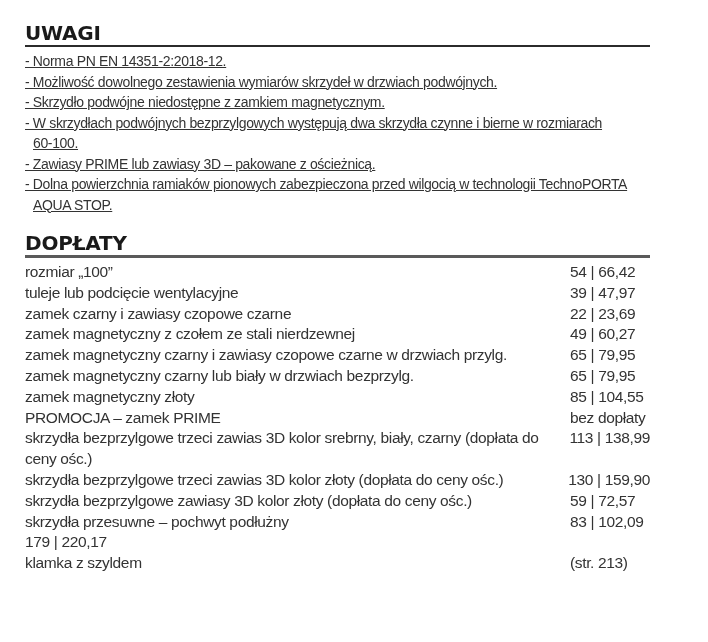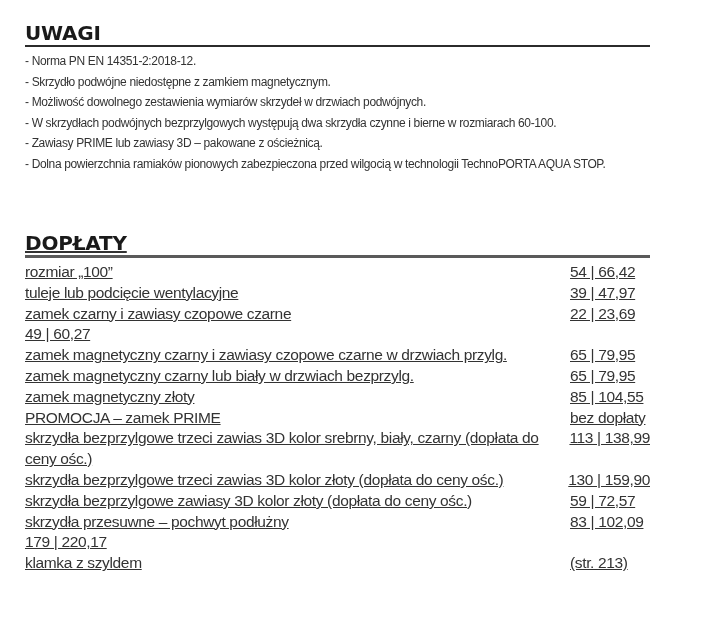--- a/index.html
+++ b/index.html
@@ -15,64 +15,65 @@
       font-size: 20px;
       color: #1a1a1a;
       letter-spacing: -0.2px;
       line-height: 18px;
       padding-bottom: 3px;
     }
     .rule-thin { height: 0; border-top: 2px solid #2b2b2b; margin-bottom: 4px; }
     .rule-thick { height: 0; border-top: 3px solid #5a5a5a; margin-bottom: 4px; }
     .notes { margin: 0; padding: 0; list-style: none; }
     .note {
-      font-size: 12px; line-height: 20.5px; letter-spacing: -0.35px;
-      padding-left: 8px; text-indent: -8px;
+      font-size: 14px; line-height: 20.5px; letter-spacing: -0.35px;
+      padding-left: 8px; text-indent: -8px; text-decoration: underline;
     }
     .rows { margin: 0; padding: 0; }
     .row {
       display: flex; align-items: flex-start;
       font-size: 15.5px; line-height: 20.8px; letter-spacing: -0.35px;
     }
     .row .label { flex: 1 1 auto; padding-right: 20px; }
     .row .value { flex: 0 0 auto; text-align: left; white-space: nowrap; min-width: 80px; }
   </style>
 </head>
 <body>
 
 <div class="section" style="top:24px;">
   <div class="heading">UWAGI</div>
   <div class="rule-thin"></div>
   <ul class="notes">
     <li class="note">- Norma PN EN 14351-2:2018-12.</li>
+    <li class="note">- Możliwość dowolnego zestawienia wymiarów skrzydeł w drzwiach podwójnych.</li>
     <li class="note">- Skrzydło podwójne niedostępne z zamkiem magnetycznym.</li>
-    <li class="note">- Możliwość dowolnego zestawienia wymiarów skrzydeł w drzwiach podwójnych.</li>
     <li class="note" style="padding-right:40px;">- W skrzydłach podwójnych bezprzylgowych występują dwa skrzydła czynne i bierne w rozmiarach 60-100.</li>
     <li class="note">- Zawiasy PRIME lub zawiasy 3D – pakowane z ościeżnicą.</li>
     <li class="note">- Dolna powierzchnia ramiaków pionowych zabezpieczona przed wilgocią w technologii TechnoPORTA AQUA STOP.</li>
   </ul>
 </div>
 
-<div class="section" style="top:234px;text-decoration:underline;">
+<div class="section" style="top:234px;">
   <div class="heading">DOPŁATY</div>
   <div class="rule-thick"></div>
   <div class="rows">
     <div class="row">
         <span class="label">rozmiar „100”</span>
         <span class="value">54 | 66,42</span>
       </div>
     <div class="row">
         <span class="label">tuleje lub podcięcie wentylacyjne</span>
         <span class="value">39 | 47,97</span>
       </div>
     <div class="row">
         <span class="label">zamek czarny i zawiasy czopowe czarne</span>
         <span class="value">22 | 23,69</span>
       </div>
     <div class="row">
+        <span class="label">zamek magnetyczny z czołem ze stali nierdzewnej</span>
         <span class="value">49 | 60,27</span>
       </div>
     <div class="row">
         <span class="label">zamek magnetyczny czarny i zawiasy czopowe czarne w drzwiach przylg.</span>
         <span class="value">65 | 79,95</span>
       </div>
     <div class="row">
         <span class="label">zamek magnetyczny czarny lub biały w drzwiach bezprzylg.</span>
         <span class="value">65 | 79,95</span>
       </div>

